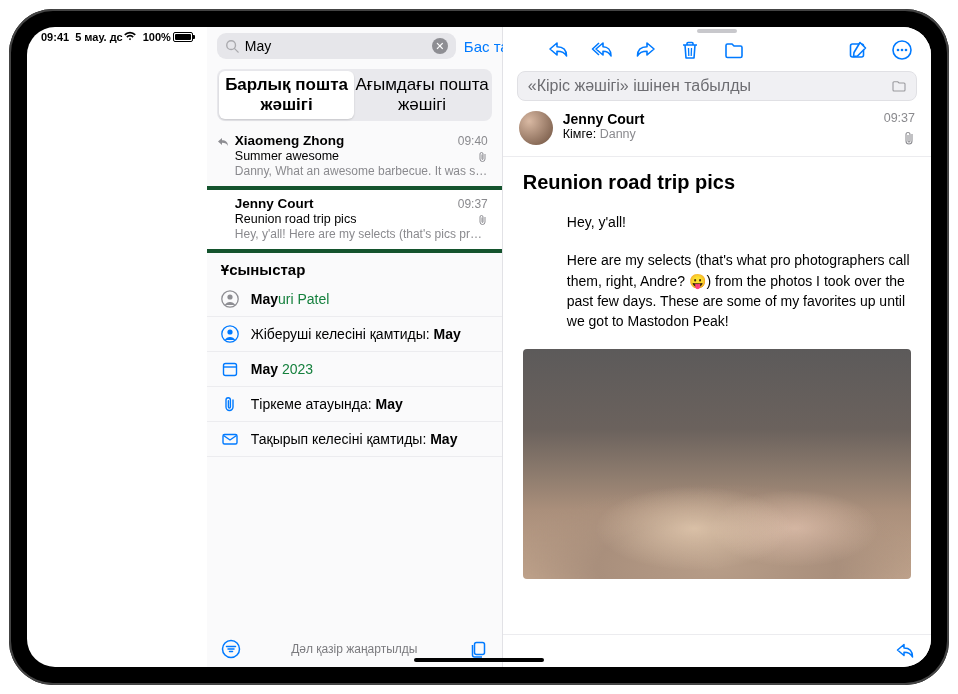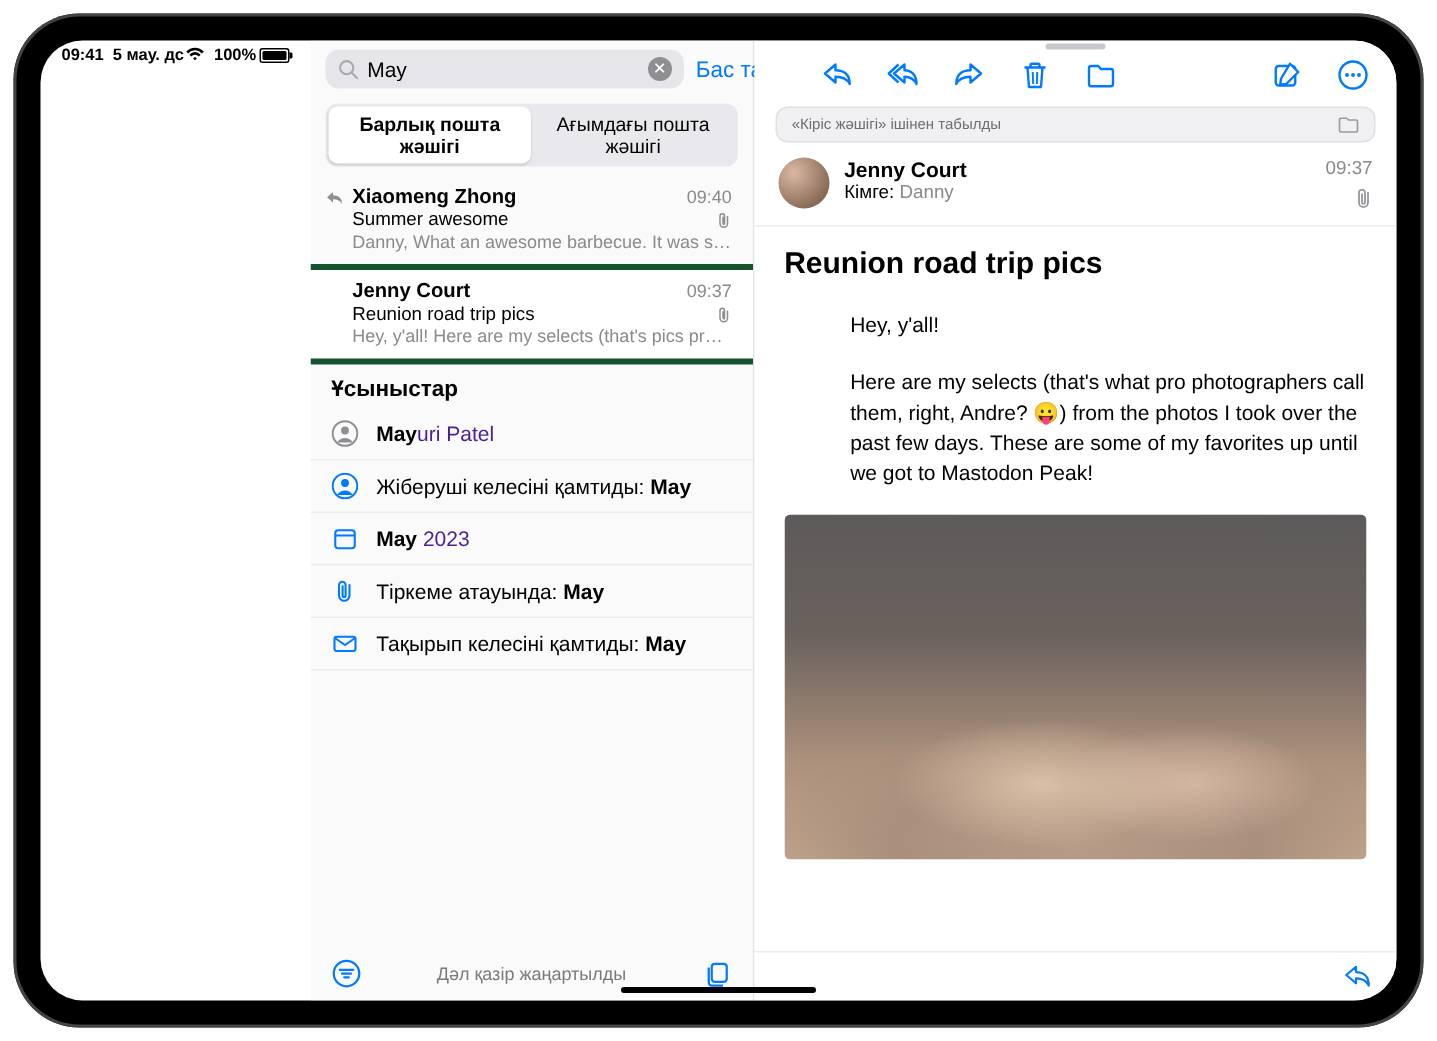--- a/index.html
+++ b/index.html
@@ -57,21 +57,21 @@
   }
   .clear-btn {
     width: 16px; height: 16px; border-radius: 50%; background: #8e8e93; color:#fff;
     display:flex; align-items:center; justify-content:center; font-size:11px; line-height:1;
     cursor: pointer;
   }
   .cancel-link { color:#007aff; font-size: 15px; cursor:pointer; white-space:nowrap; }
 
   .scope-seg {
     margin: 4px 10px 6px; display: flex; background: #e9e9ed; border-radius: 8px; padding: 2px;
-    font-size: 13px; color:#000;justify-content:space-between;
+    font-size: 17px; color:#000;justify-content:space-between;
   }
   .scope-seg .seg {
     flex:1; text-align:center; padding: 4px 0; border-radius: 6px; cursor:pointer;
   }
   .scope-seg .seg.sel { background:#fff; box-shadow: 0 1px 2px rgba(0,0,0,.15); font-weight:600; }
 
   .section-h {
     font-size: 15px; font-weight: 700; color:#000; padding: 8px 14px 4px;
   }
 
@@ -94,21 +94,21 @@
     position:absolute; right:14px; top:24px; width:10px; height:12px; color:#8e8e93;
   }
 
   .suggest {
     display:flex; align-items:center; gap:12px; padding: 8px 14px;
     border-bottom: 1px solid #ececef; font-size: 14px; color:#000; cursor:pointer;
   }
   .suggest .ic { width:18px; height:18px; display:flex; align-items:center; justify-content:center; color:#007aff; }
   .suggest .ic.gray { color:#8e8e93; }
   .suggest .bold { font-weight:600; }
-  .suggest .faded { color:#4c1d95; }
+  .suggest .faded { color:#15803d; }
 
   
   .side-footer {
     margin-top:auto; display:flex; align-items:center; justify-content:space-between;
     padding: 8px 14px; font-size: 12px; color:#7a7a7e;
   }
   .side-footer .ic { width:20px; height:20px; color:#007aff; cursor:pointer; }
 
   
   .grabber { align-self:center; width:40px; height:4px; background:#c8c8cc; border-radius:2px; margin-top:2px; cursor:grab; }
@@ -116,21 +116,21 @@
     display:flex; align-items:center; justify-content:flex-end; gap:22px;
     padding: 6px 18px 10px;
   }
   .toolbar .group { display:flex; gap:22px; }
   .toolbar .spacer { flex:1; }
   .tb-ic { width:22px; height:22px; color:#007aff; cursor:pointer; }
 
   .found-bar {
     background:#f0f0f3; border:1px solid #e0e0e4; border-radius:8px;
     margin: 0 14px; padding: 5px 10px; display:flex; align-items:center; justify-content:space-between;
-    font-size: 10px; color:#6d6d72;
+    font-size: 16px; color:#6d6d72;
   }
   .found-bar .ic { width:14px; height:12px; color:#9a9a9e; }
 
   .msg-header {
     display:flex; gap:10px; padding: 10px 16px 8px; border-bottom:1px solid #ececef;
   }
   .avatar {
     width:34px; height:34px; border-radius:50%;
     background: radial-gradient(circle at 30% 30%, #d9b9a3, #6b4e3c);
     flex-shrink:0;

